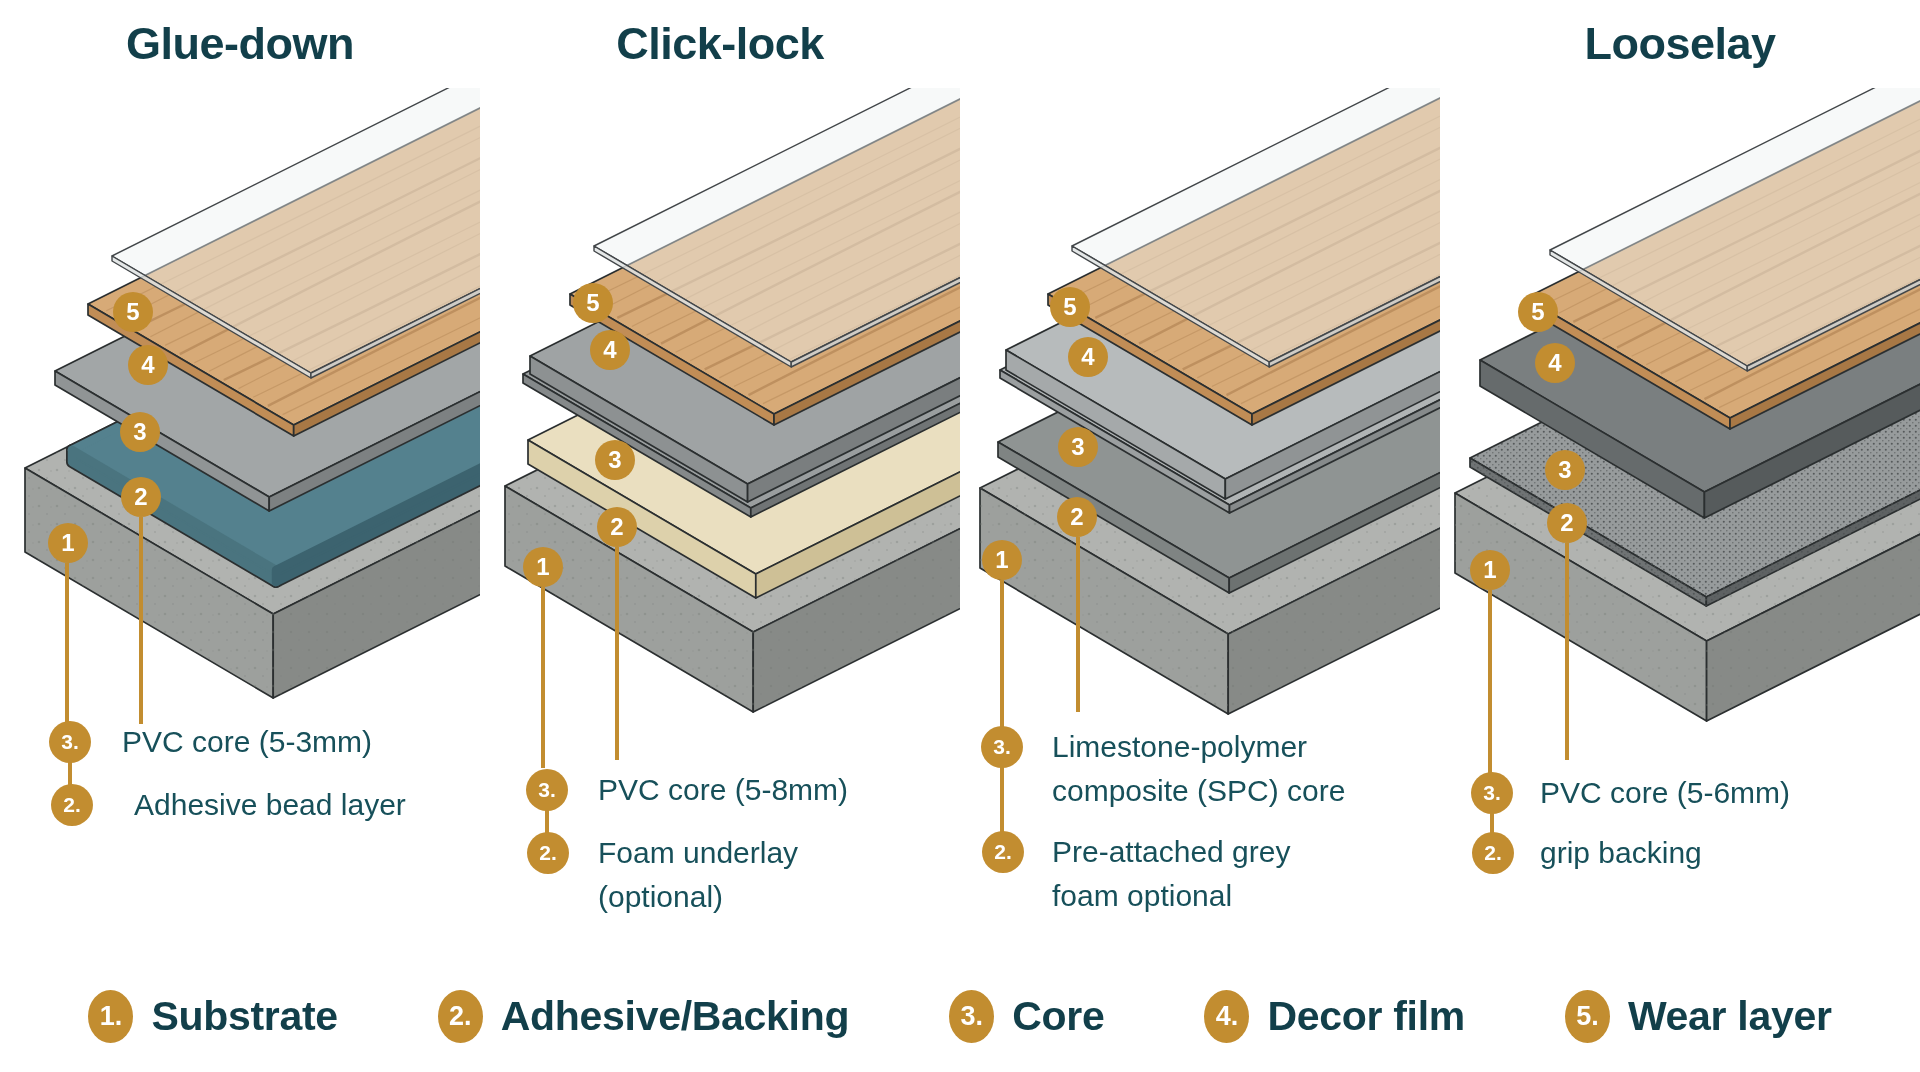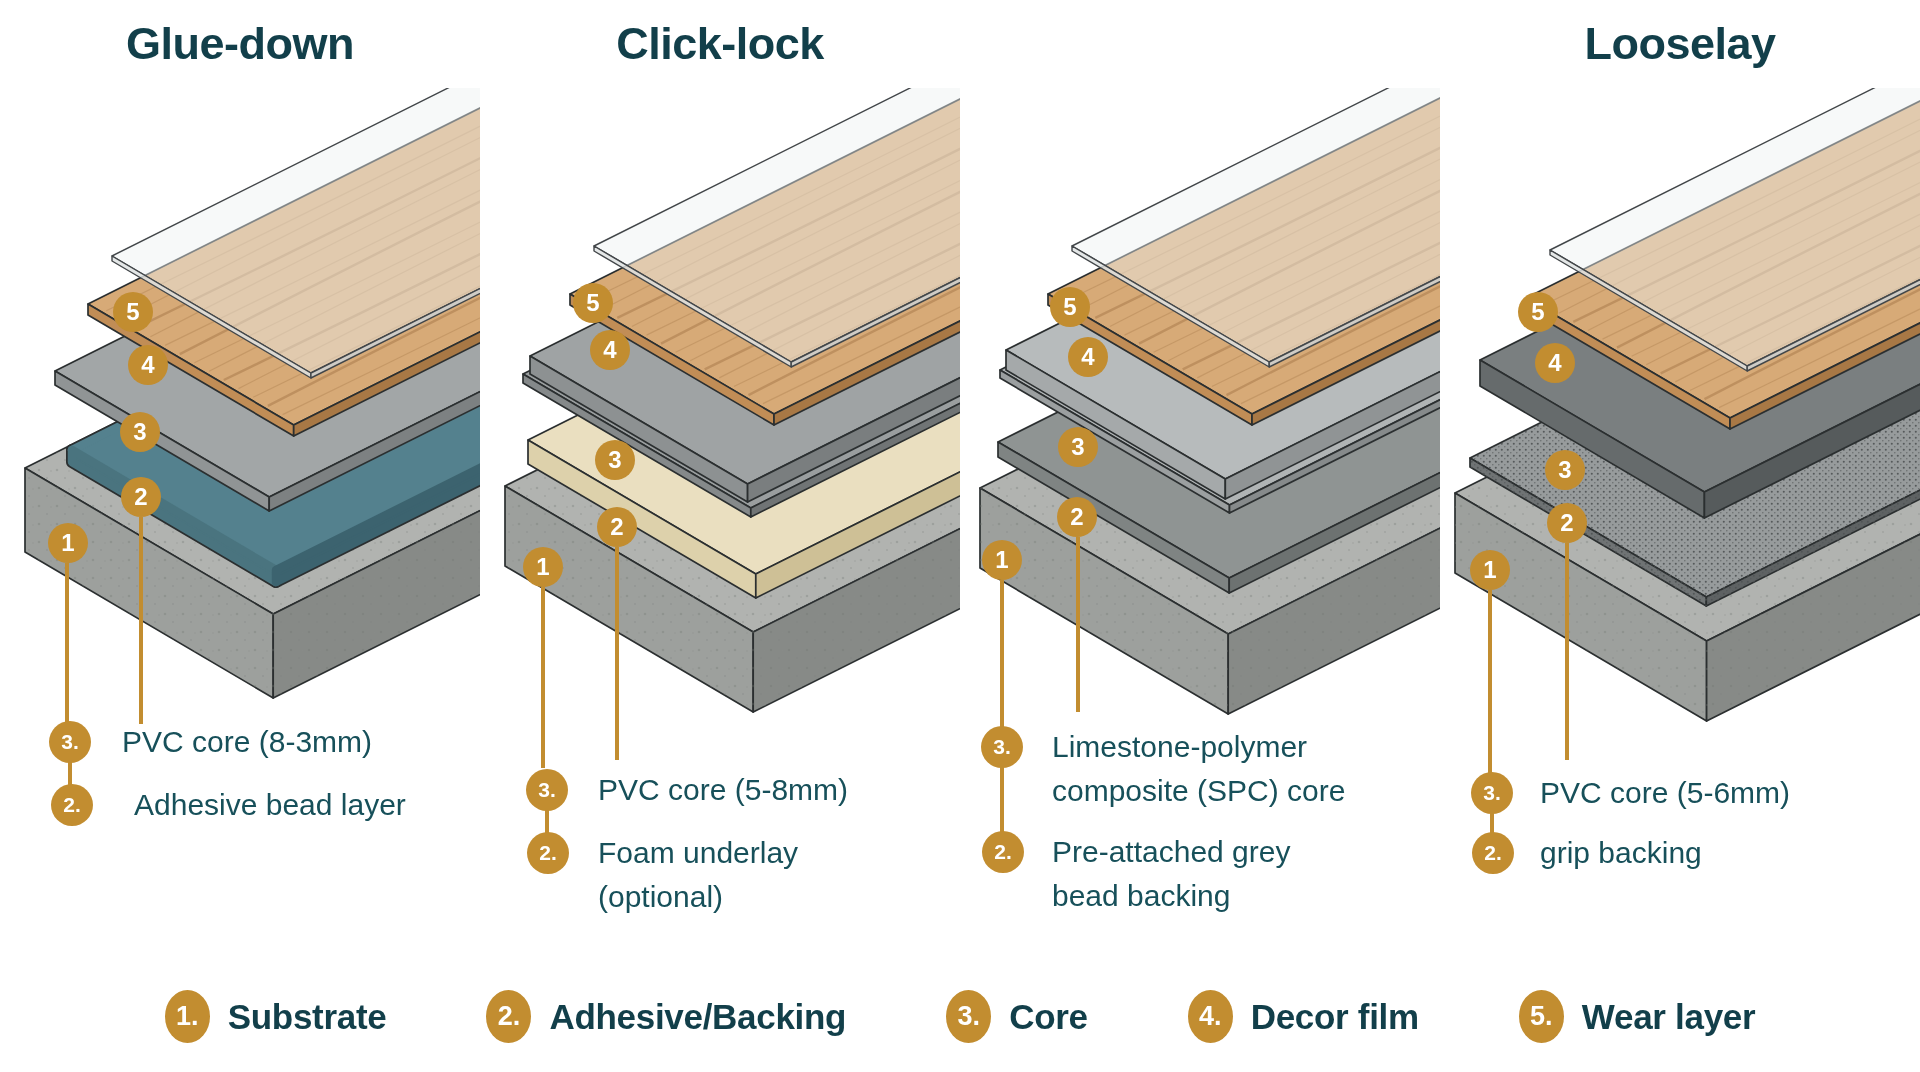--- a/index.html
+++ b/index.html
@@ -14,21 +14,21 @@
   .lead{position:absolute;width:4px;margin-left:-2px;background:#c28d30;z-index:3;}
   .abadge{position:absolute;width:42px;height:42px;margin:-21px 0 0 -21px;border-radius:50%;
     background:#c28d30;color:#ffffff;font-weight:bold;font-size:21px;
     display:flex;align-items:center;justify-content:center;z-index:5;}
   .ann{position:absolute;font-size:30px;line-height:44px;color:#17505a;white-space:nowrap;z-index:4;}
   .legend{position:absolute;left:0;right:0;top:990px;display:flex;justify-content:center;
     align-items:center;gap:100px;z-index:5;}
   .litem{display:flex;align-items:center;gap:18px;}
   .lnum{width:45px;height:53px;border-radius:50%;background:#c28d30;color:#ffffff;font-weight:bold;
     font-size:27px;display:flex;align-items:center;justify-content:center;}
-  .llabel{font-size:35px;font-weight:bold;color:#123f4a;letter-spacing:-0.3px;}
+  .llabel{font-size:41px;font-weight:bold;color:#123f4a;letter-spacing:-0.3px;}
 </style>
 </head>
 <body>
 
 <div class="stage">
 
   <div class="col-title" style="left:0">Glue-down</div>
   <div class="col-title" style="left:480px">Click-lock</div>
   <div class="col-title" style="left:1440px">Looselay</div>
 
@@ -272,21 +272,21 @@
   <div class="lead" style="left:1002px;top:580px;height:147px"></div>
   <div class="lead" style="left:1078px;top:537px;height:175px"></div>
   <div class="lead" style="left:1002px;top:747px;height:105px"></div>
 
   <div class="lead" style="left:1490px;top:590px;height:183px"></div>
   <div class="lead" style="left:1567px;top:543px;height:217px"></div>
   <div class="lead" style="left:1492px;top:793px;height:60px"></div>
 
   <div class="abadge" style="left:70px;top:742px">3.</div>
   <div class="ann" style="left:122px;top:720px">
-    <div>PVC core (8-3mm)</div>
+    <div>PVC core (5-3mm)</div>
   </div>
   <div class="abadge" style="left:72px;top:805px">2.</div>
   <div class="ann" style="left:134px;top:783px">
     <div>Adhesive bead layer</div>
   </div>
 
   <div class="abadge" style="left:547px;top:790px">3.</div>
   <div class="ann" style="left:598px;top:768px">
     <div>PVC core (5-8mm)</div>
   </div>
@@ -297,21 +297,21 @@
   </div>
 
   <div class="abadge" style="left:1002px;top:747px">3.</div>
   <div class="ann" style="left:1052px;top:725px">
     <div>Limestone-polymer</div>
     <div>composite (SPC) core</div>
   </div>
   <div class="abadge" style="left:1003px;top:852px">2.</div>
   <div class="ann" style="left:1052px;top:830px">
     <div>Pre-attached grey</div>
-    <div>bead backing</div>
+    <div>foam optional</div>
   </div>
 
   <div class="abadge" style="left:1492px;top:793px">3.</div>
   <div class="ann" style="left:1540px;top:771px">
     <div>PVC core (5-6mm)</div>
   </div>
   <div class="abadge" style="left:1493px;top:853px">2.</div>
   <div class="ann" style="left:1540px;top:831px">
     <div>grip backing</div>
   </div>

